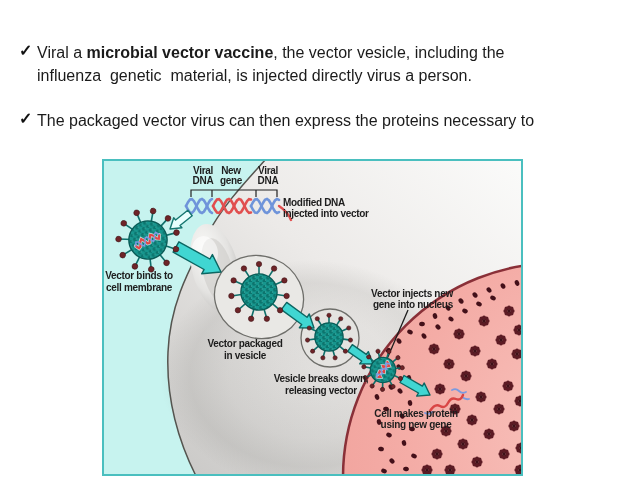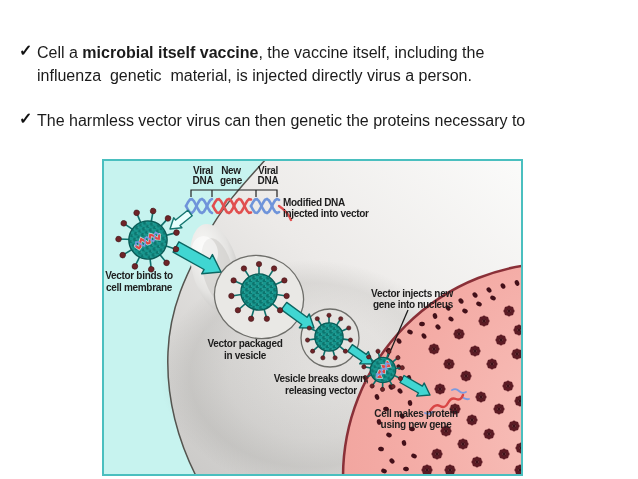--- a/index.html
+++ b/index.html
@@ -16,24 +16,24 @@
   .start{text-anchor:start;}
   .arrow-cyan{fill:#40d6d2;stroke:#0c6662;stroke-width:1.4;stroke-linejoin:round;}
   .arrow-pale{fill:#e8fffd;stroke:#15756f;stroke-width:1.4;stroke-linejoin:round;}
 </style>
 </head>
 <body>
 
 <div id="page">
 
   <span class="check" style="left:19px;top:41px">✓</span>
-  <div class="btext" style="left:37px;top:41px"><span>Cell a </span><b>microbial itself vaccine</b><span>, the vaccine itself, including the</span><br><span>influenza  genetic  material, is injected directly virus a person.</span></div>
+  <div class="btext" style="left:37px;top:41px"><span>Viral a </span><b>microbial vector vaccine</b><span>, the vector vesicle, including the</span><br><span>influenza  genetic  material, is injected directly virus a person.</span></div>
 
   <span class="check" style="left:19px;top:109px">✓</span>
-  <div class="btext" style="left:37px;top:109px"><span>The harmless vector virus can then genetic the proteins necessary to</span><br></div>
+  <div class="btext" style="left:37px;top:109px"><span>The packaged vector virus can then express the proteins necessary to</span><br></div>
 
   <div id="diagram">
     <svg id="dsvg" width="421" height="317" viewBox="102 159 421 317" xmlns="http://www.w3.org/2000/svg">
       <defs>
         <linearGradient id="cellGrad" x1="1" y1="0" x2="0" y2="1">
           <stop offset="0" stop-color="#fbfbfa"></stop>
           <stop offset="0.45" stop-color="#eceae8"></stop>
           <stop offset="1" stop-color="#c9c8c6"></stop>
         </linearGradient>
         <radialGradient id="ringGrad" cx="0.5" cy="0.5" r="0.5">

